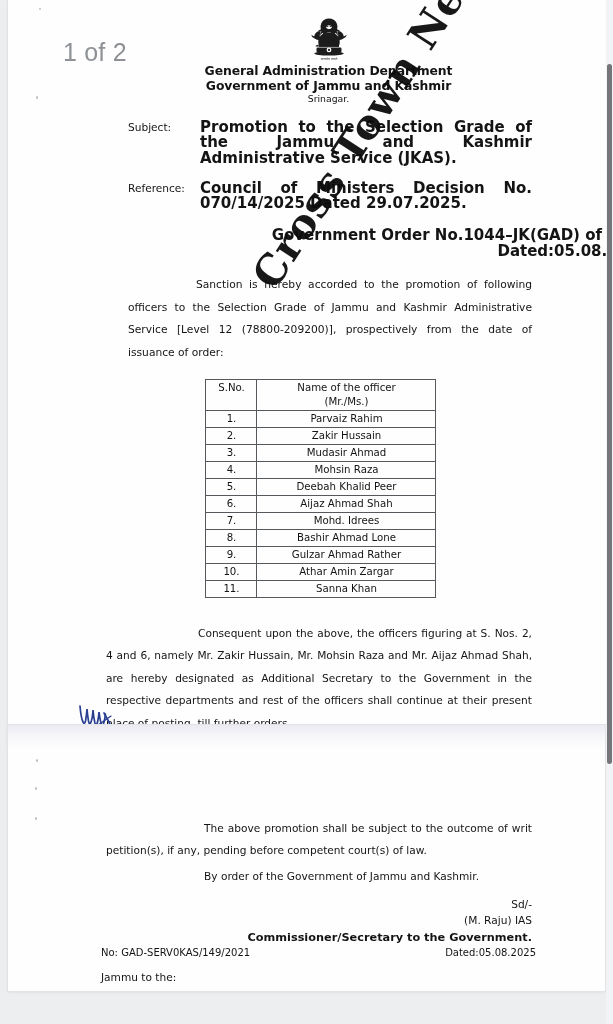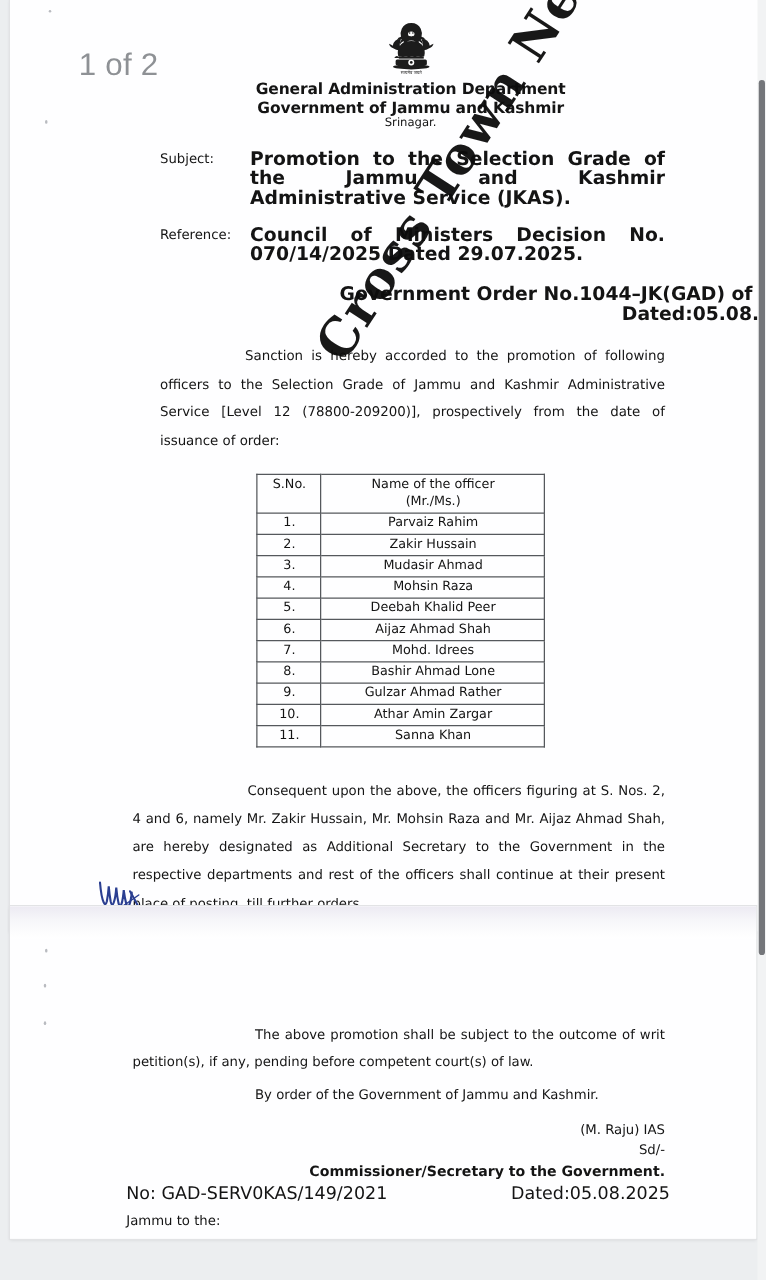--- a/index.html
+++ b/index.html
@@ -218,21 +218,21 @@
     display: block;
     margin-top: 1px;
   }
   .no-row {
     position: absolute;
     left: 93px;
     width: 435px;
     top: 222px;
     display: flex;
     justify-content: space-between;
-    font-size: 14px;
+    font-size: 10px;
   }
   .copy-to {
     position: absolute;
     left: 93px;
     top: 246px;
     font-size: 10.6px;
   }
 
   
   .watermark {
@@ -453,22 +453,22 @@
 
       <div class="para3" id="writ-para">
         <span class="indent"></span><span>The above promotion shall be subject to the outcome of writ petition(s), if any, pending before competent court(s) of law.</span>
       </div>
 
       <div id="byorder-para">
         <span class="indent"></span><span>By order of the Government of Jammu and Kashmir.</span>
       </div>
 
       <div class="sign-block">
+        <div>Sd/-</div>
         <div>(M. Raju) IAS</div>
-        <div>Sd/-</div>
         <span class="strong">Commissioner/Secretary to the Government.</span>
       </div>
 
       <div class="no-row">
         <span>No: GAD-SERV0KAS/149/2021</span>
         <span>Dated:05.08.2025</span>
       </div>
 
       <div class="copy-to">Jammu to the:</div>
 

